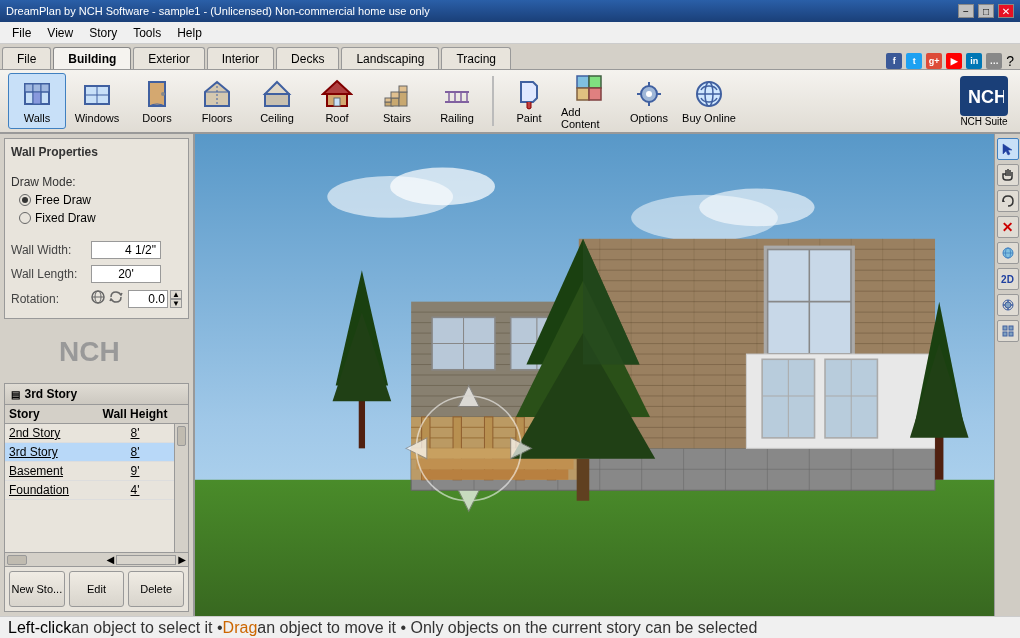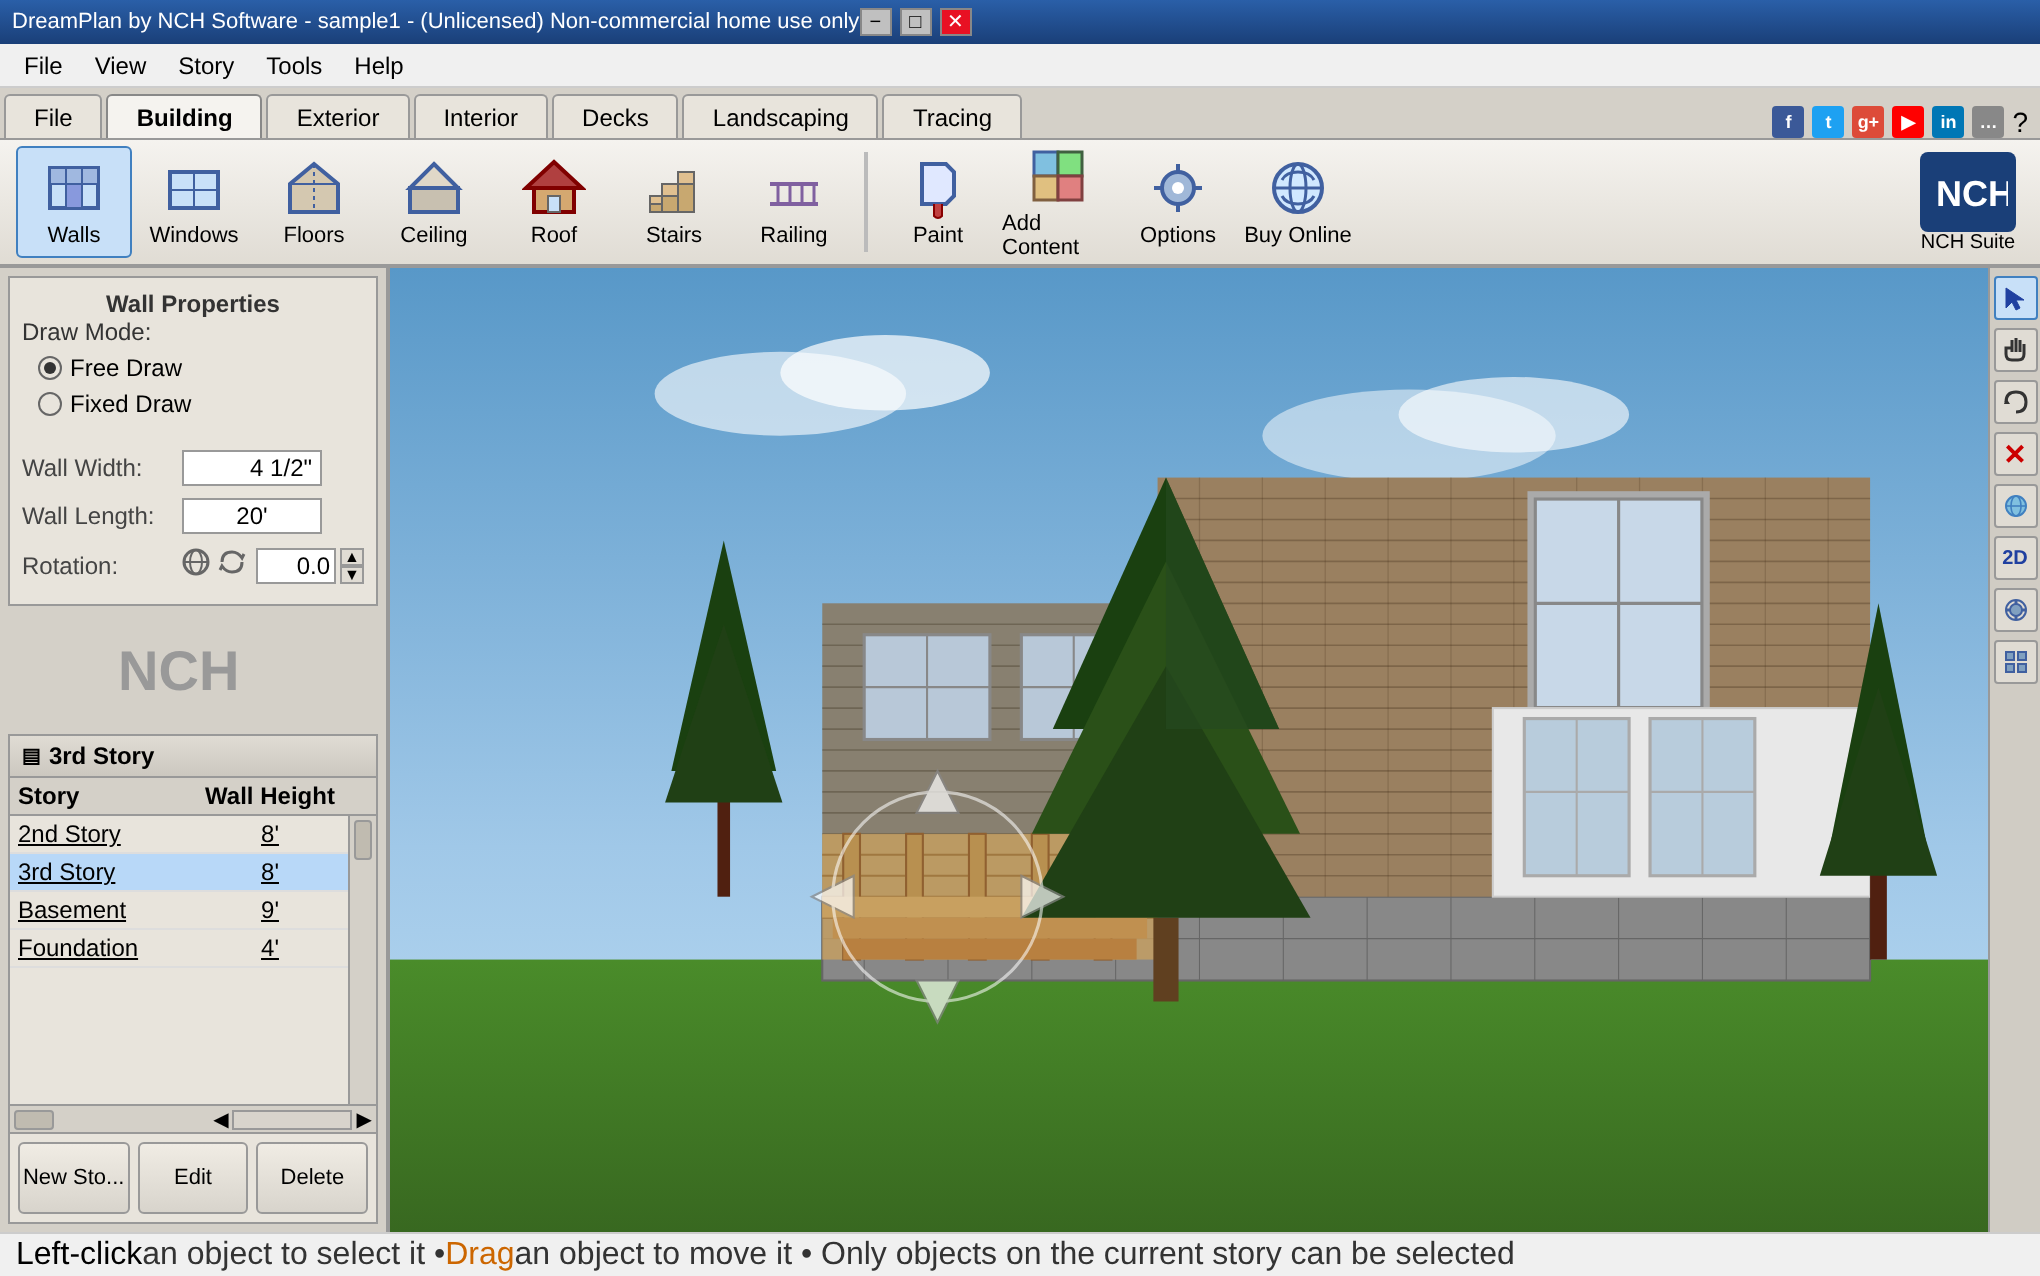--- a/index.html
+++ b/index.html
@@ -4,21 +4,21 @@
   <style>
     * { margin: 0; padding: 0; box-sizing: border-box; }
     body { width: 1020px; height: 638px; overflow: hidden; font-family: 'Segoe UI', Arial, sans-serif; font-size: 12px; background: #d4d0c8; }
 
     
     #title-bar {
       height: 22px;
       background: linear-gradient(to bottom, #2a5fa8, #1a3f78);
       display: flex;
       align-items: center;
-      justify-content: flex-start;
+      justify-content: space-between;
       padding: 0 6px;
       color: white;
       font-size: 11px;
     }
     #title-bar-controls { display: flex; gap: 4px; }
     #title-bar-controls span {
       width: 16px; height: 14px;
       background: #c0c0c0;
       border: 1px solid #888;
       display: flex; align-items: center; justify-content: center;
@@ -144,23 +144,22 @@
     #wall-props {
       background: #e8e4dc;
       border: 1px solid #999;
       margin: 4px;
       padding: 6px;
       flex: 0 0 auto;
     }
     #wall-props h3 {
       font-size: 12px;
       font-weight: bold;
-      margin-bottom: 0;
+      margin-bottom: 16px;
       color: #333;
-      text-align: center;
     }
     .prop-row {
       display: flex;
       align-items: center;
       margin-bottom: 4px;
       font-size: 12px;
     }
     .prop-label { color: #333; }
     .radio-option {
       display: flex;
@@ -430,20 +429,30 @@
     <div class="tool-icon">
       <svg width="32" height="32" viewBox="0 0 32 32">
         <rect x="4" y="8" width="24" height="18" fill="#c8e0f8" stroke="#4060a0" stroke-width="2"></rect>
         <line x1="16" y1="8" x2="16" y2="26" stroke="#4060a0" stroke-width="1"></line>
         <line x1="4" y1="17" x2="28" y2="17" stroke="#4060a0" stroke-width="1"></line>
       </svg>
     </div>
     <span>Windows</span>
   </div>
 
+  <div class="tool-btn">
+    <div class="tool-icon">
+      <svg width="32" height="32" viewBox="0 0 32 32">
+        <rect x="8" y="4" width="16" height="24" fill="#d4a870" stroke="#4060a0" stroke-width="2"></rect>
+        <circle cx="22" cy="16" r="2" fill="#888"></circle>
+        <path d="M8 28 Q16 24 24 28" fill="none" stroke="#4060a0" stroke-width="1"></path>
+      </svg>
+    </div>
+    <span>Doors</span>
+  </div>
 
   <div class="tool-btn">
     <div class="tool-icon">
       <svg width="32" height="32" viewBox="0 0 32 32">
         <polygon points="16,4 28,14 28,28 4,28 4,14" fill="#d4c8b0" stroke="#4060a0" stroke-width="2"></polygon>
         <line x1="4" y1="14" x2="28" y2="14" stroke="#4060a0" stroke-width="1"></line>
         <line x1="16" y1="4" x2="16" y2="28" stroke="#4060a0" stroke-width="1" stroke-dasharray="2,2"></line>
       </svg>
     </div>
     <span>Floors</span>

